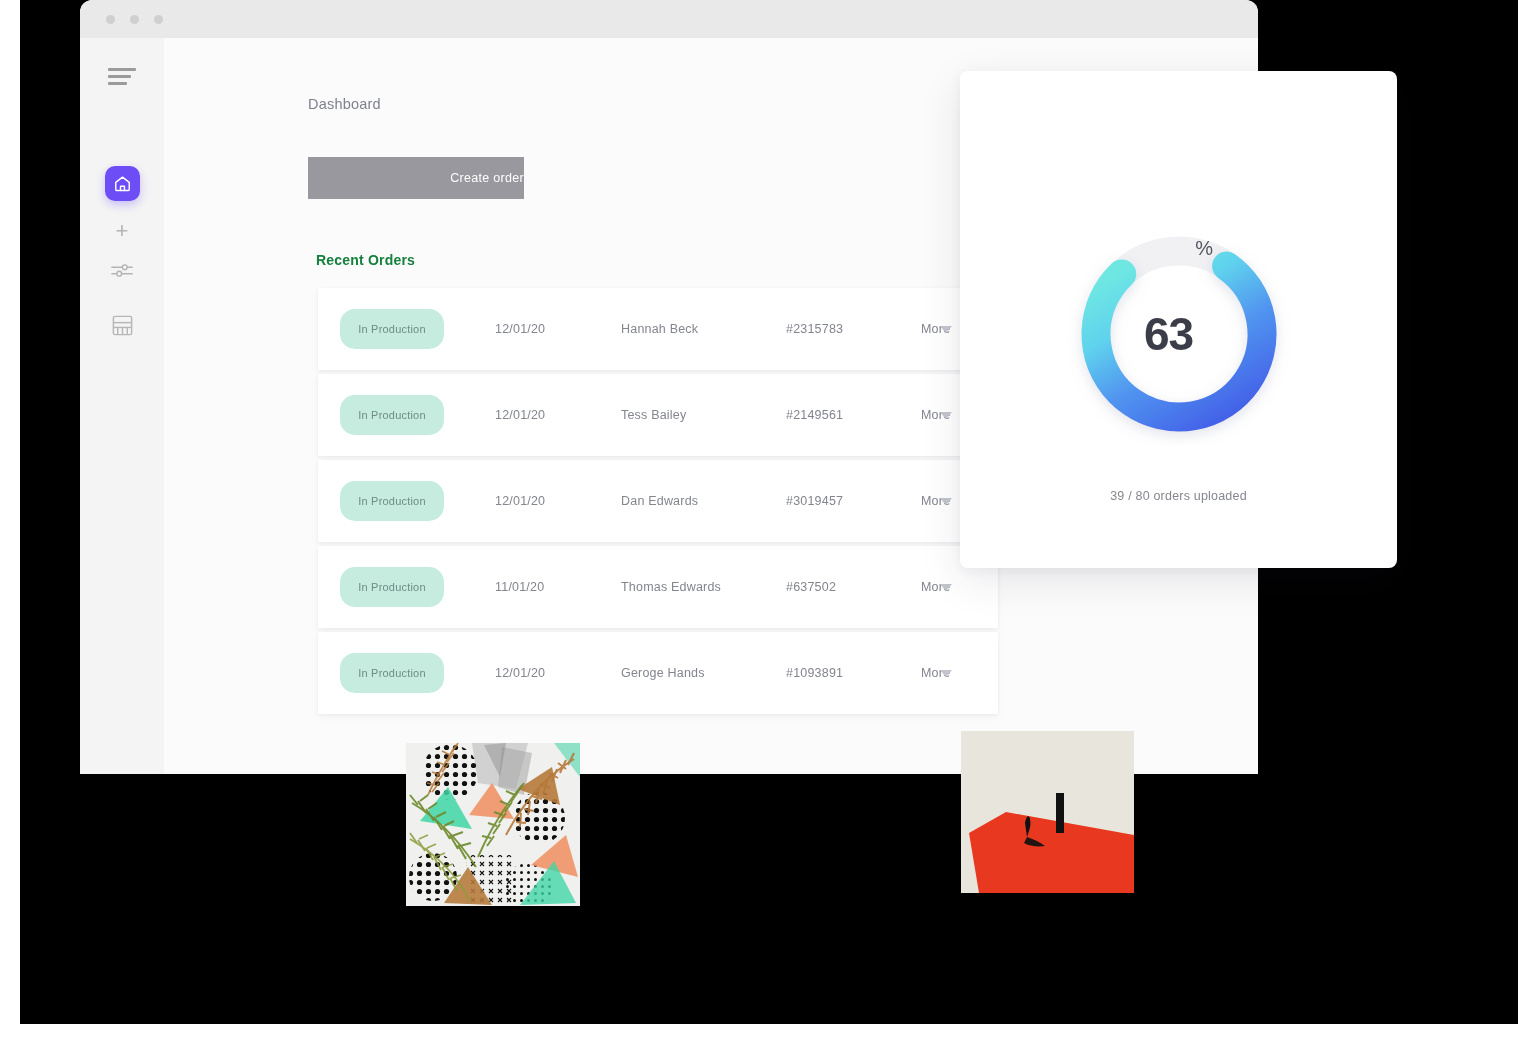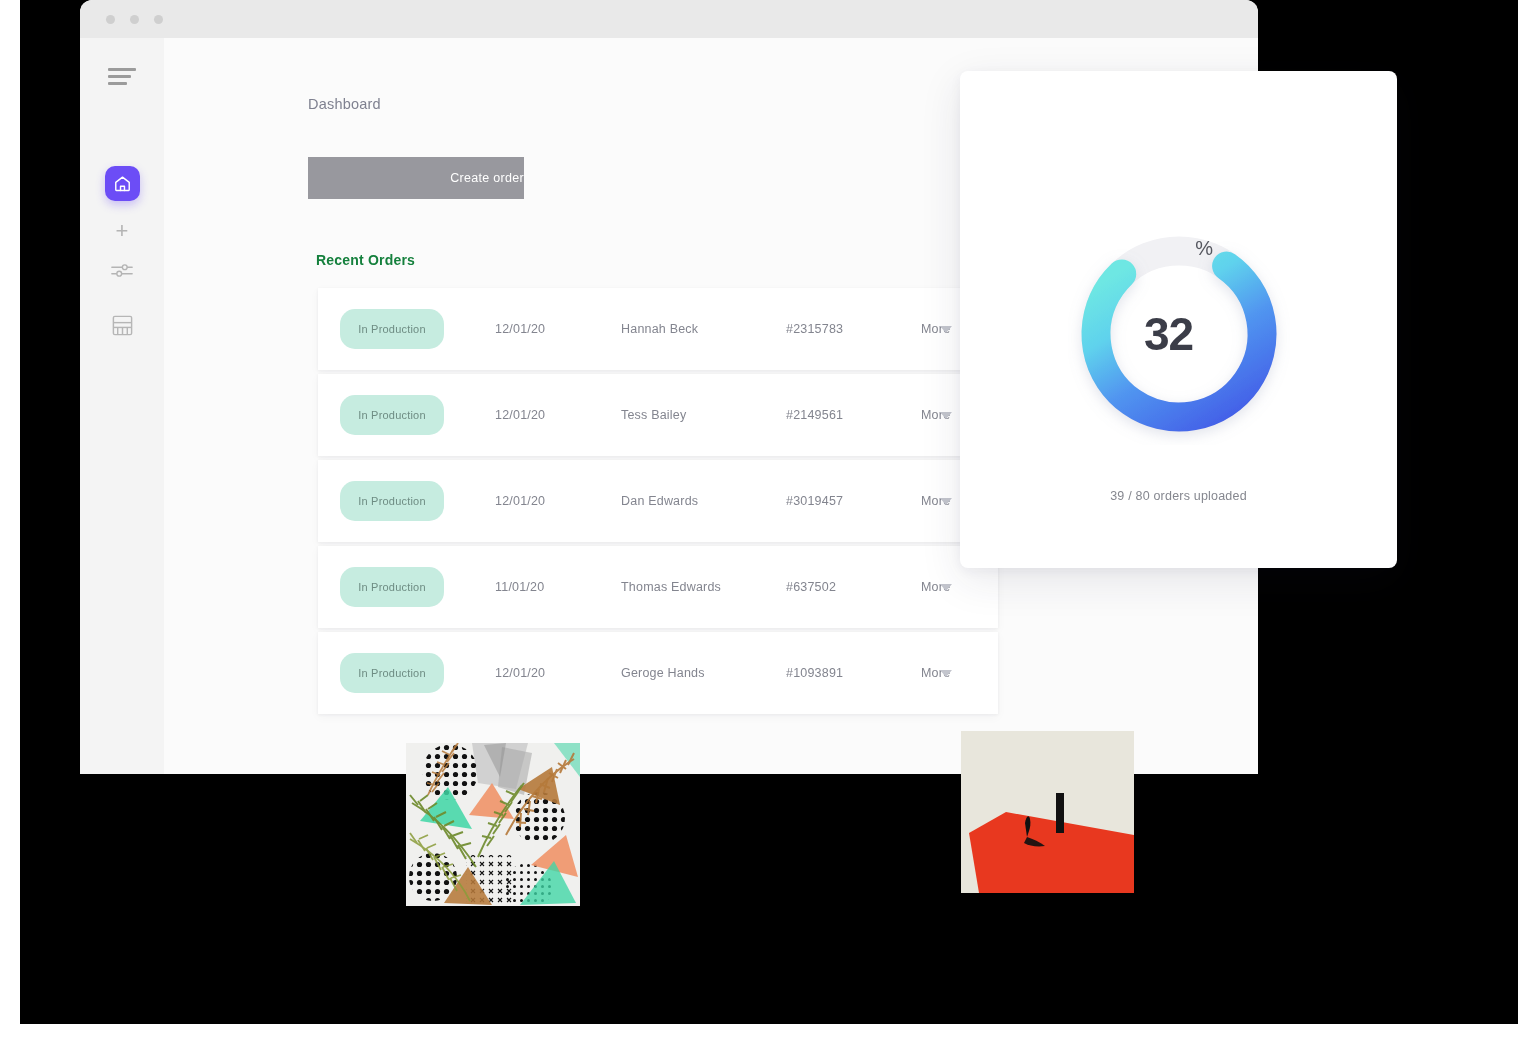--- a/index.html
+++ b/index.html
@@ -420,21 +420,21 @@
             <feDropShadow dx="0" dy="4" stdDeviation="7" flood-color="#9aa2bd" flood-opacity="0.30"></feDropShadow>
           </filter>
         </defs>
         <circle cx="111" cy="111" r="83" fill="none" stroke="#F1F1F4" stroke-width="29"></circle>
         <g filter="url(#ringShadow)">
           <circle cx="111" cy="111" r="83" fill="none" stroke="url(#ringGrad)" stroke-width="29" stroke-linecap="round" stroke-dasharray="407 114" transform="rotate(-55 111 111)"></circle>
         </g>
       </svg>
 
       <div class="ring-center">
-        <span class="pct-value">32</span>
+        <span class="pct-value">63</span>
         <span class="pct-sign">%</span>
       </div>
     </div>
 
     <div class="upload-sub">39 / 80 orders uploaded</div>
   </div>
 
   <div class="thumb" id="thumb-1">
     <svg width="174" height="163" viewBox="0 0 174 163">
       <rect width="174" height="163" fill="#f0f0ee"></rect>

